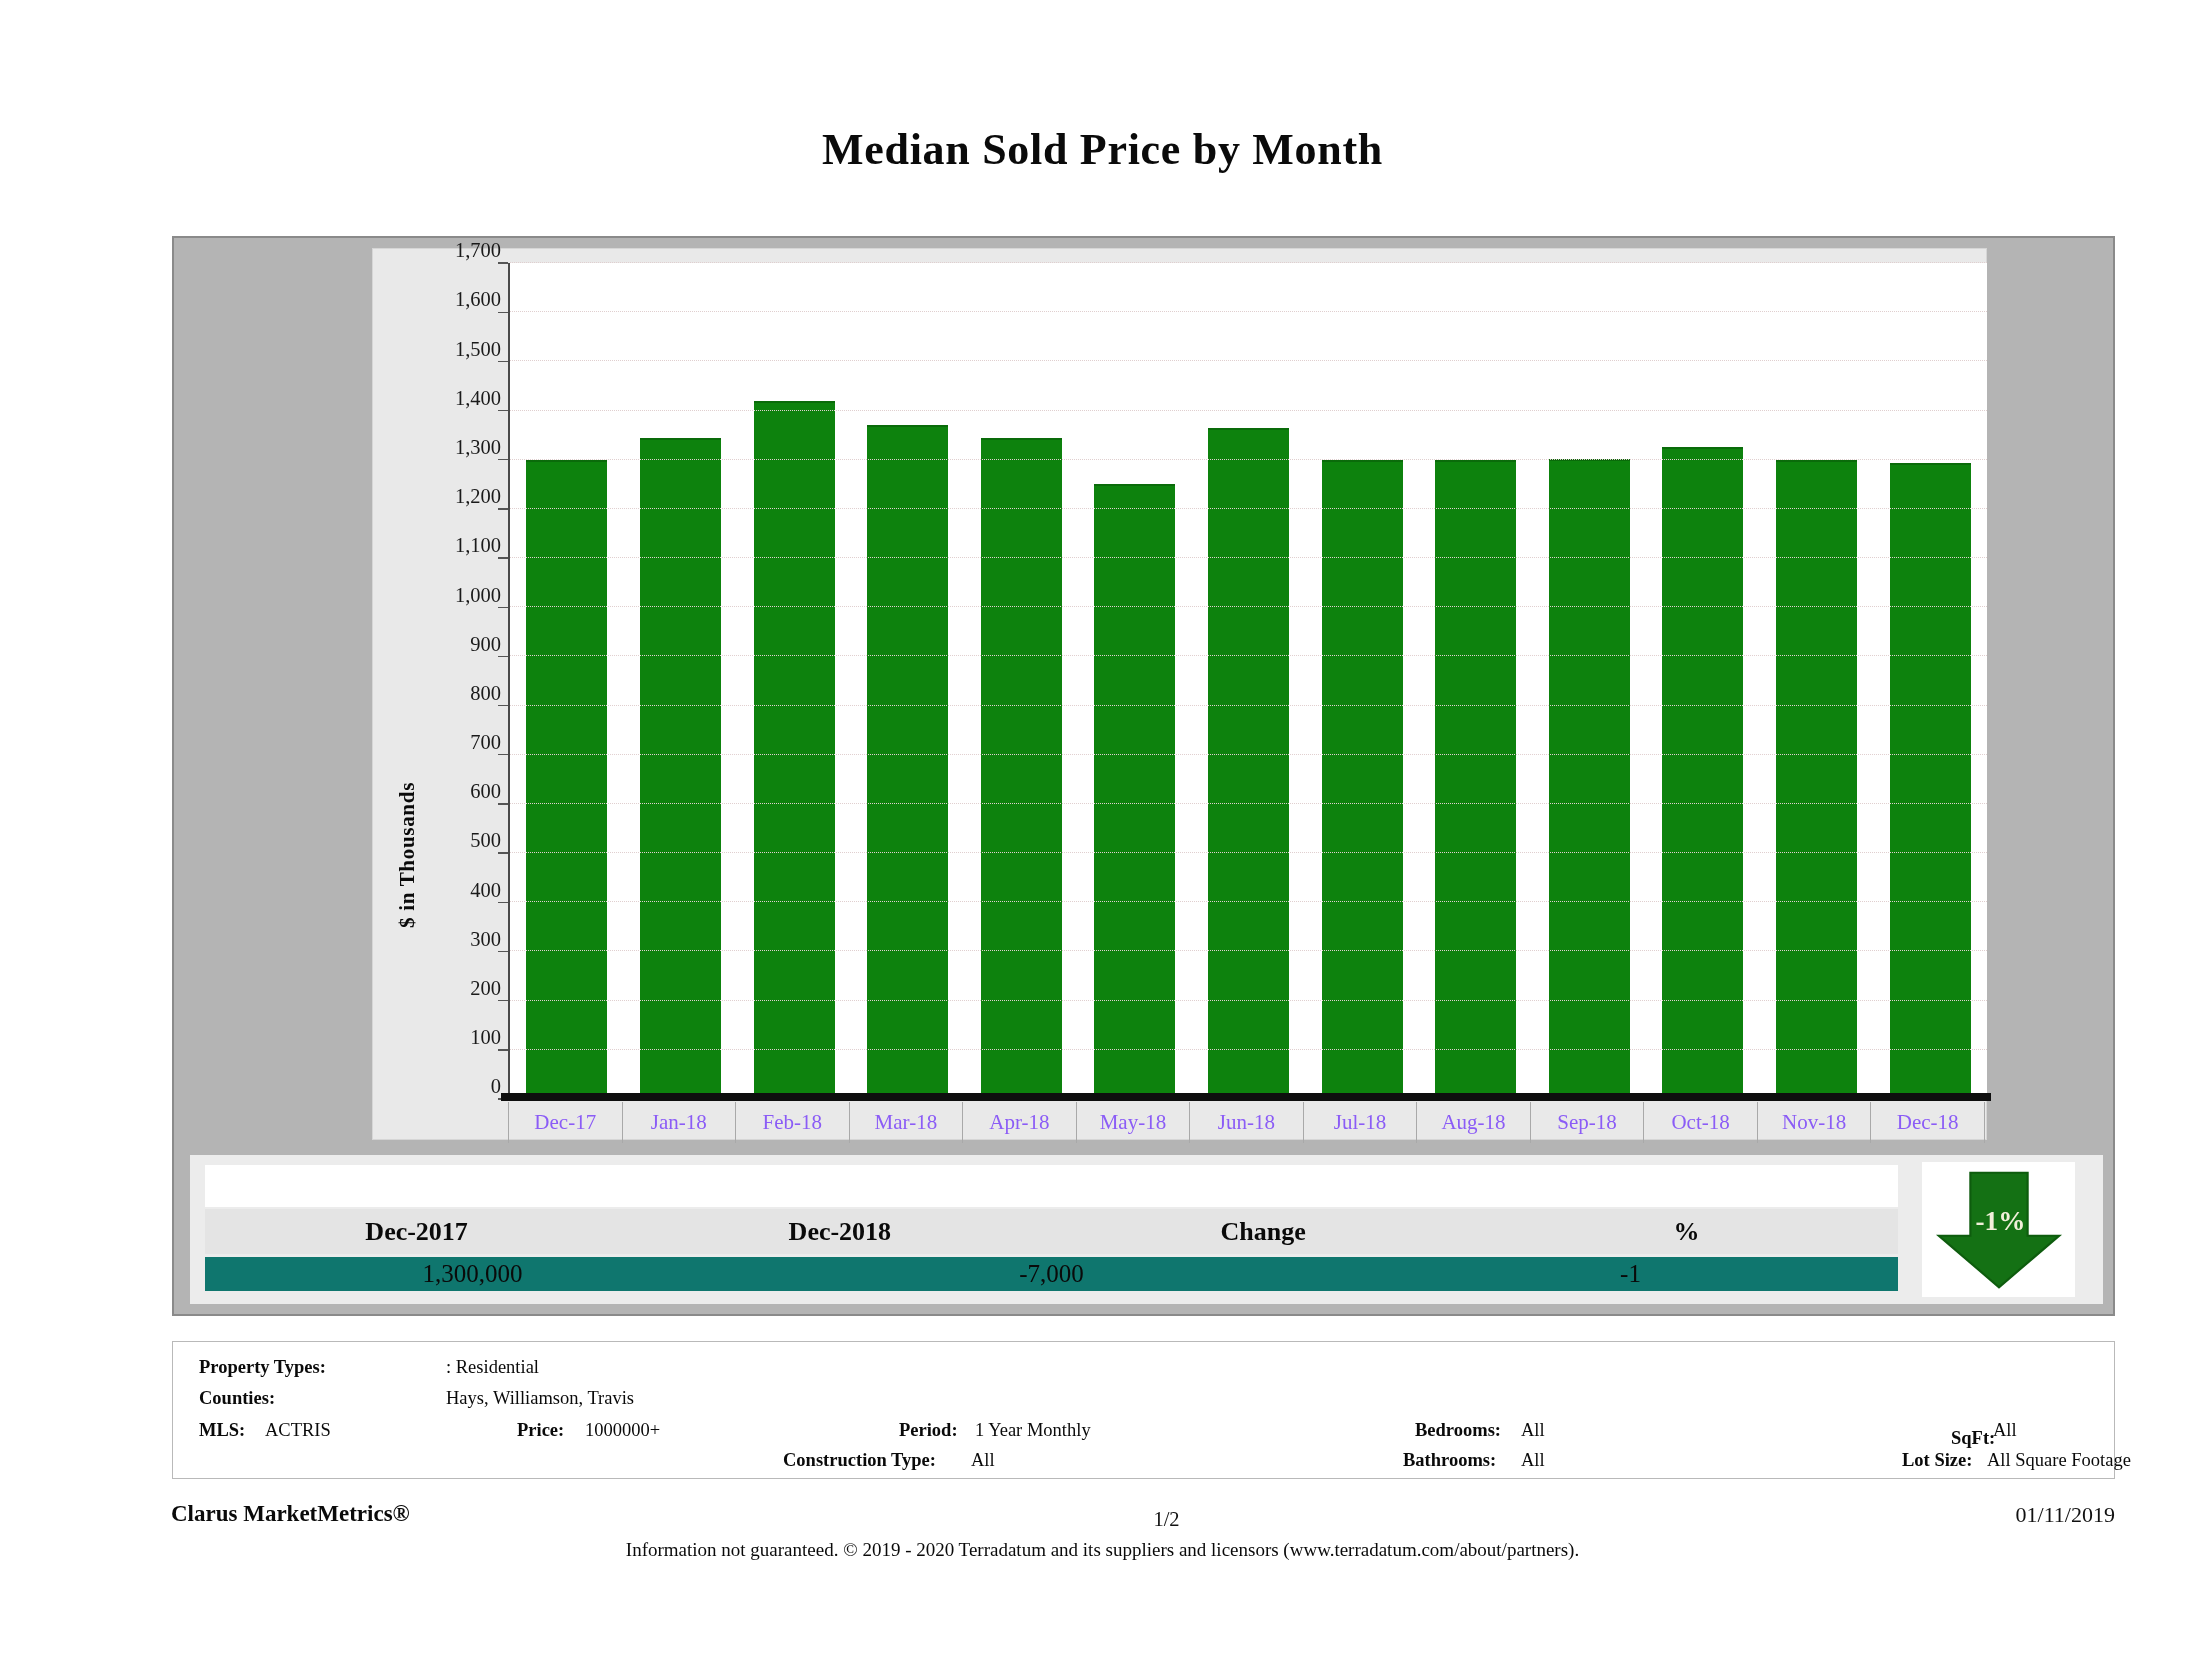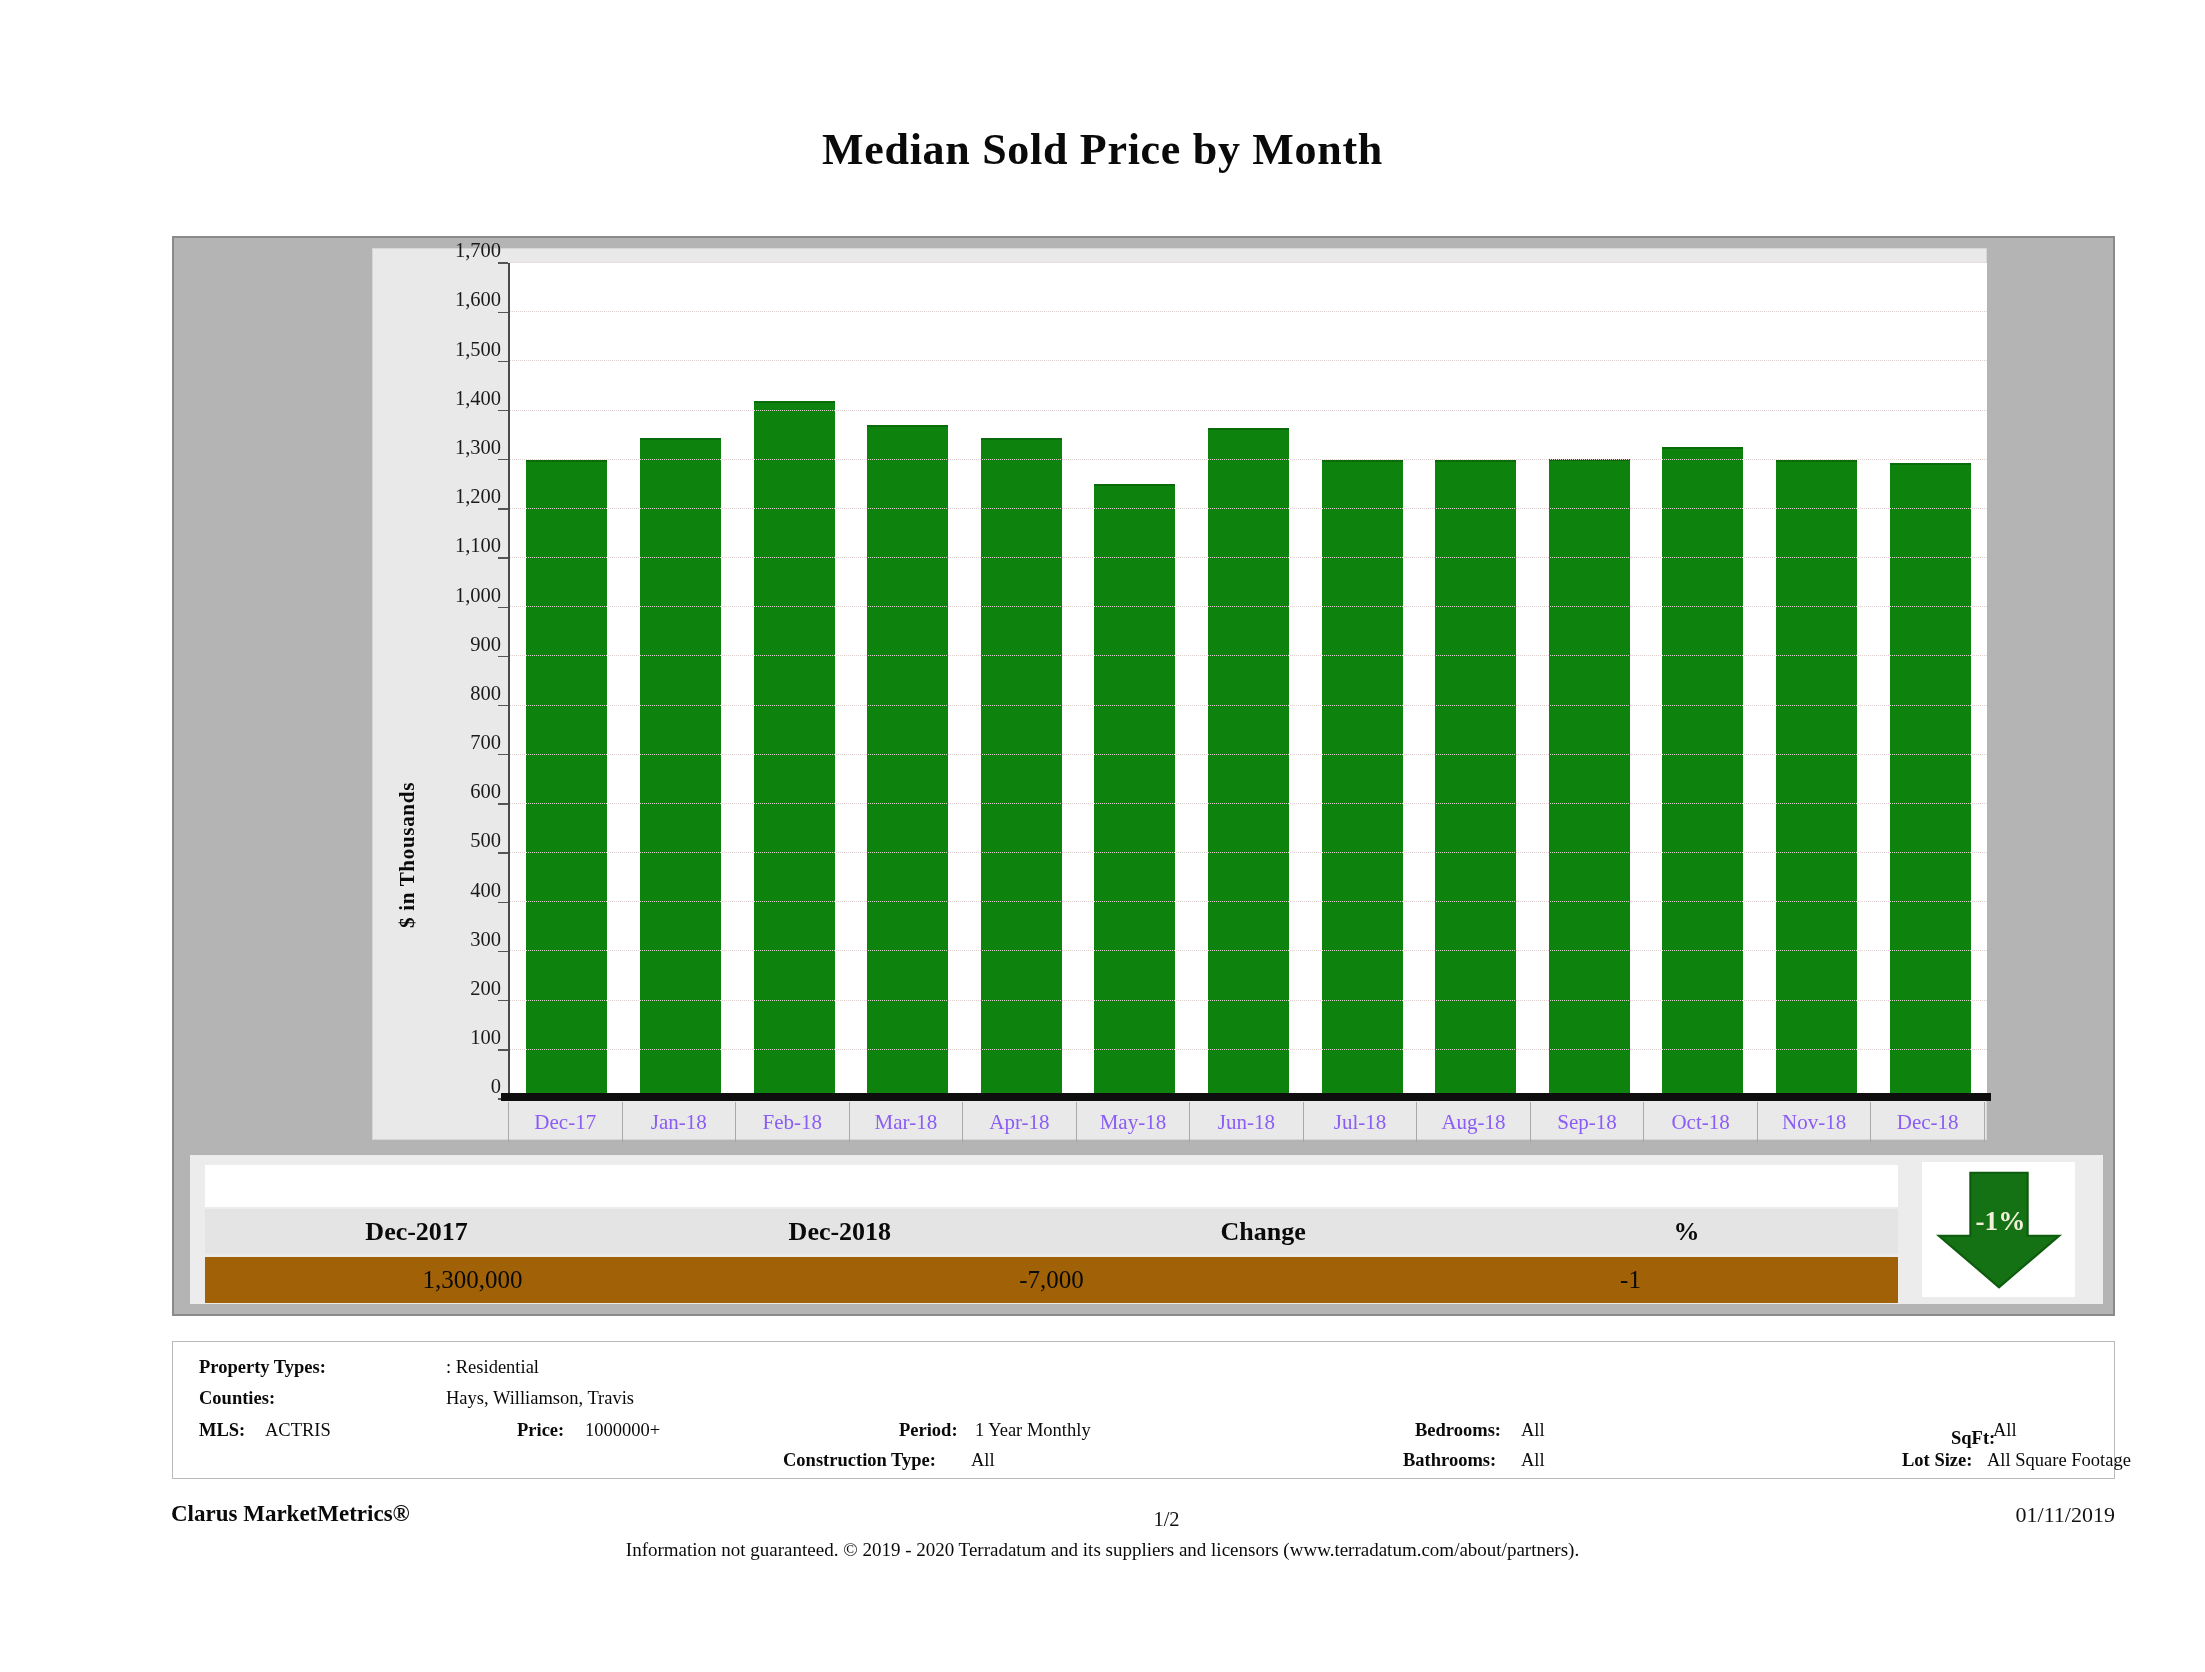--- a/index.html
+++ b/index.html
@@ -74,21 +74,21 @@
   .table-panel{
     position:absolute;left:190px;top:1155px;width:1913px;height:149px;
     background:#ececec;
   }
   .table-rows{
     position:absolute;left:15px;top:9.6px;width:1693px;
   }
   .t-row{width:100%;box-sizing:border-box;display:flex;}
   .t-row.blank{height:42px;background:#ffffff;margin-bottom:2.7px;}
   .t-row.head{height:45px;background:#e4e4e4;}
-  .t-row.vals{height:46px;background:#a16207;margin-top:2.7px;gap:44px;}
+  .t-row.vals{height:34px;background:#0f766e;margin-top:2.7px;gap:44px;}
   .t-cell{
     flex:1 1 0;display:flex;align-items:center;justify-content:center;
     font-size:25px;color:#0a0a0a;
   }
   .t-row.head .t-cell{font-weight:700;font-size:26px;}
   
   .arrow-box{
     position:absolute;left:1922px;top:1162px;width:153px;height:135px;background:#ffffff;
     display:flex;align-items:center;justify-content:center;
   }

